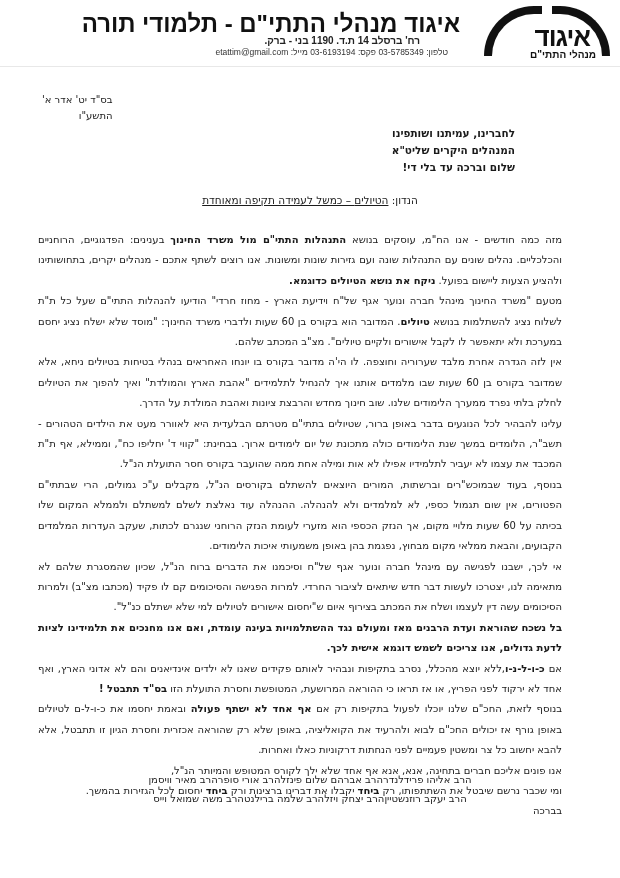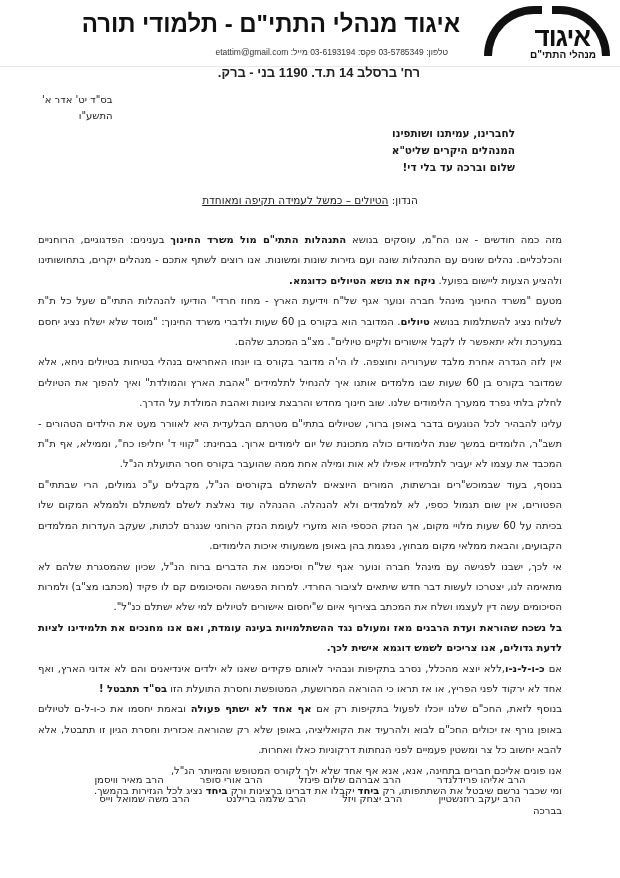--- a/index.html
+++ b/index.html
@@ -4,33 +4,33 @@
 <style>
   html,body{margin:0;padding:0;background:#ffffff;}
   body{width:620px;height:878px;overflow:hidden;position:relative;font-family:"DejaVu Sans","Liberation Sans",sans-serif;color:#1a1a1a;}
   .letterhead{position:absolute;top:0;left:0;width:620px;height:66px;border-bottom:1px solid #e8e8e8;}
   .logo{position:absolute;right:6px;top:4px;width:138px;height:58px;}
   .logo-arc{position:absolute;right:4px;top:2px;width:126px;height:50px;border:8px solid #111;border-bottom:none;border-radius:70px 70px 0 0;box-sizing:border-box;}
   .logo-arc::after{content:"";position:absolute;left:50%;top:-8px;width:10px;height:14px;background:#fff;transform:translateX(-50%);border-radius:0 0 6px 6px;}
   .logo-word{position:absolute;right:24px;top:20px;font-family:"Liberation Sans",sans-serif;font-weight:bold;font-size:26px;line-height:26px;letter-spacing:-1px;color:#111;}
   .logo-sub{position:absolute;right:18px;top:45px;font-family:"Liberation Sans",sans-serif;font-size:10px;line-height:11px;color:#111;font-weight:bold;}
   .org-name{position:absolute;right:160px;top:12px;width:440px;text-align:right;font-family:"Liberation Sans",sans-serif;font-weight:bold;font-size:24px;line-height:24px;color:#111;white-space:nowrap;}
-  .org-address{position:absolute;right:200px;top:35px;font-family:"Liberation Sans",sans-serif;font-weight:bold;font-size:13px;line-height:12px;color:#222;white-space:nowrap;margin-top:32px;}
+  .org-address{position:absolute;right:200px;top:35px;font-family:"Liberation Sans",sans-serif;font-weight:bold;font-size:10px;line-height:12px;color:#222;white-space:nowrap;}
   .org-contact{position:absolute;right:172px;top:47px;font-family:"Liberation Sans",sans-serif;font-size:8.5px;line-height:10px;color:#333;white-space:nowrap;}
   .date-block{position:absolute;right:568px;transform:translateX(100%);top:92px;font-size:10px;line-height:16px;text-align:right;direction:rtl;}
   .date-block{left:42px;right:auto;transform:none;}
   .address-block{position:absolute;right:105px;top:125px;font-size:10.5px;line-height:17px;font-weight:bold;text-align:right;}
   .subject{position:absolute;left:0;width:620px;top:193px;text-align:center;font-size:10.5px;line-height:14px;}
   .subject .u{text-decoration:underline;margin-top:16px;}
   .body{position:absolute;right:58px;top:230px;width:524px;font-size:10px;line-height:20.4px;text-align:justify;text-align-last:right;}
   .body p{margin:0;}
   .body b{font-weight:bold;}
   .sign-off{text-align:center;margin:0;}
   .signatures{position:absolute;left:0;width:620px;top:770px;font-size:10px;line-height:19px;text-align:center;}
-  .sig-row span{display:inline-block;margin:0 18px;}
+  .sig-row span{display:inline-block;margin:0 0;}
 </style>
 </head>
 <body>
 
 <div class="letterhead">
   <div class="logo">
     <div class="logo-arc"></div>
     <div class="logo-word">איגוד</div>
     <div class="logo-sub">מנהלי התתי"ם</div>
   </div>
@@ -59,20 +59,20 @@
     <p><span>מזה כמה חודשים - אנו הח"מ, עוסקים בנושא </span><b>התנהלות התתי"ם מול משרד החינוך</b><span> בענינים: הפדגוגיים, הרוחניים והכלכליים. נהלים שונים עם התנהלות שונה ועם גזירות שונות ומשונות. אנו רוצים לשתף אתכם - מנהלים יקרים, בתחושותינו ולהציע הצעות ליישום בפועל. </span><b>ניקח את נושא הטיולים כדוגמא.</b></p>
     <p><span>מטעם "משרד החינוך מינהל חברה ונוער אגף של"ח וידיעת הארץ - מחוז חרדי" הודיעו להנהלות התתי"ם שעל כל ת"ת לשלוח נציג להשתלמות בנושא </span><b>טיולים</b><span>. המדובר הוא בקורס בן 60 שעות ולדברי משרד החינוך: "מוסד שלא ישלח נציג יחסם במערכת ולא יתאפשר לו לקבל אישורים ולקיים טיולים".     מצ"ב המכתב שלהם.</span></p>
     <p><span>אין לזה הגדרה אחרת מלבד שערוריה וחוצפה. לו הי'ה מדובר בקורס בו יונחו האחראים בנהלי בטיחות בטיולים ניחא, אלא שמדובר בקורס בן 60 שעות שבו מלמדים אותנו איך להנחיל לתלמידים "אהבת הארץ והמולדת" ואיך להפוך את הטיולים לחלק בלתי נפרד ממערך הלימודים שלנו. שוב חינוך מחדש והרבצת ציונות ואהבת המולדת על הדרך.</span></p>
     <p><span>עלינו להבהיר לכל הנוגעים בדבר באופן ברור, שטיולים בתתי"ם מטרתם הבלעדית היא לאוורר מעט את הילדים הטהורים - תשב"ר, הלומדים במשך שנת הלימודים כולה מתכונת של יום לימודים ארוך. בבחינת: "קווי ד' יחליפו כח", וממילא, אף ת"ת המכבד את עצמו לא יעביר לתלמידיו אפילו לא אות ומילה אחת ממה שהועבר בקורס חסר התועלת הנ"ל.</span></p>
     <p><span>בנוסף, בעוד שבמוכש"רים וברשתות, המורים היוצאים להשתלם בקורסים הנ"ל, מקבלים ע"כ גמולים, הרי שבתתי"ם הפטורים, אין שום תגמול כספי, לא למלמדים ולא להנהלה. ההנהלה עוד נאלצת לשלם למשתלם ולממלא המקום שלו בכיתה על 60 שעות מלויי מקום, אך הנזק הכספי הוא מזערי לעומת הנזק הרוחני שנגרם לכתות, שעקב העדרות המלמדים הקבועים, והבאת ממלאי מקום מבחוץ, נפגמת בהן באופן משמעותי איכות הלימודים.</span></p>
     <p><span>אי לכך, ישבנו לפגישה עם מינהל חברה ונוער אגף של"ח וסיכמנו את הדברים ברוח הנ"ל, שכיון שהמסגרת שלהם לא מתאימה לנו, יצטרכו לעשות דבר חדש שיתאים לציבור החרדי. למרות הפגישה והסיכומים קם לו פקיד (מכתבו מצ"ב) ולמרות הסיכומים עשה דין לעצמו ושלח את המכתב בצירוף איום ש"יחסום אישורים לטיולים למי שלא ישתלם כנ"ל".</span></p>
     <p><b>בל נשכח שהוראת ועדת הרבנים מאז ומעולם  נגד ההשתלמויות בעינה עומדת, ואם אנו מחנכים את תלמידינו לציות לדעת גדולים, אנו צריכים לשמש דוגמא אישית לכך.</b></p>
     <p><span> אם </span><b>כ-ו-ל-נ-ו</b><span>,ללא יוצא מהכלל, נסרב בתקיפות ונבהיר לאותם פקידים שאנו לא ילדים אינדיאנים והם לא אדוני הארץ, ואף אחד לא ירקוד לפני הפריץ, או אז תראו כי ההוראה המרושעת, המטופשת וחסרת התועלת הזו </span><b>בס"ד תתבטל !</b></p>
     <p><span>בנוסף לזאת, החכ"ם שלנו יוכלו לפעול בתקיפות רק אם </span><b>אף אחד לא ישתף פעולה</b><span> ובאמת יחסמו את כ-ו-ל-ם לטיולים באופן גורף אז יכולים החכ"ם לבוא ולהרעיד את הקואליציה, באופן שלא רק שהוראה אכזרית וחסרת הגיון זו תתבטל, אלא להבא יחשוב כל צר ומשטין פעמיים לפני הנחתות דרקוניות כאלו ואחרות.</span></p>
     <p><span>אנו פונים אליכם חברים בתחינה, אנא, אנא אף אחד שלא ילך לקורס המטופש והמיותר הנ"ל,</span></p>
-    <p><span>ומי שכבר נרשם שיבטל את השתתפותו, רק </span><b>ביחד</b><span> יקבלו את דברינו ברצינות ורק </span><b>ביחד</b><span> נציג לכל הגזירות בהמשך.</span></p>
+    <p><span>ומי שכבר נרשם שיבטל את השתתפותו, רק </span><b>ביחד</b><span> יקבלו את דברינו ברצינות ורק </span><b>ביחד</b><span> יחסום לכל הגזירות בהמשך.</span></p>
     <p class="sign-off">בברכה</p>
   </div>
 
 <div class="signatures">
   <div class="sig-row" id="sig-row1"><span>הרב אליהו פרידלנדר</span><span>הרב אברהם שלום פינזל</span><span>הרב אורי סופר</span><span>הרב מאיר וויסמן</span></div>
   <div class="sig-row" id="sig-row2"><span>הרב יעקב רוזנשטיין</span><span>הרב יצחק ויזל</span><span>הרב שלמה ברילנט</span><span>הרב משה שמואל וייס</span></div>
 </div>
 
 </body></html>

